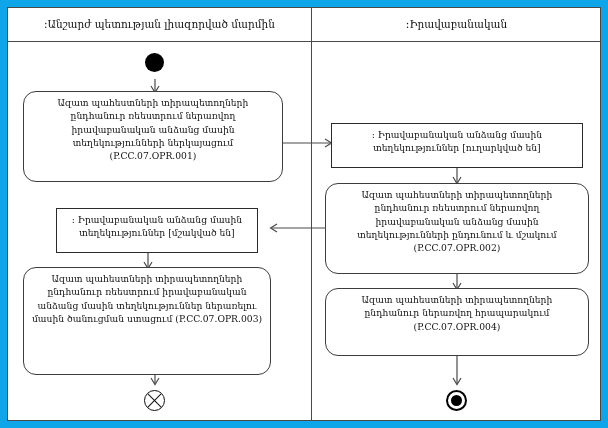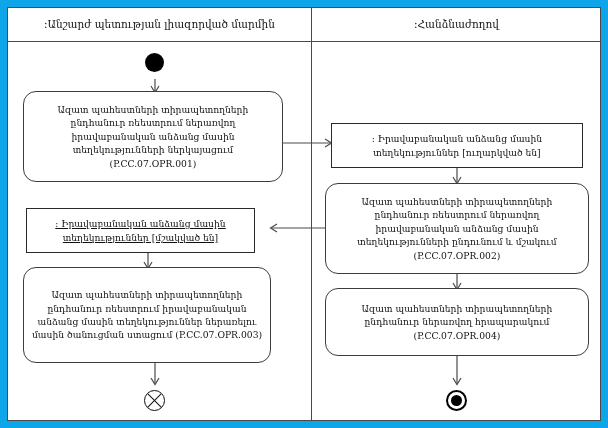--- a/index.html
+++ b/index.html
@@ -60,21 +60,20 @@
   .lane-title.left  { left: 8px;   width: 303px; }
   .lane-title.right { left: 312px; width: 289px; }
 
   
   .node {
     position: absolute;
     box-sizing: border-box;
     background: #ffffff;
     color: #111111;
     display: flex;
-    align-items: center;
     justify-content: center;
     text-align: center;
     font-size: 9.2px;
     line-height: 1.45;
     padding: 4px 7px;
   }
   .activity {
     border: 1px solid #3d3d3d;
     border-radius: 13px;
   }
@@ -160,21 +159,21 @@
 </head>
 <body>
 
 <div id="diagram">
 
   <div class="lane-frame"></div>
   <div class="lane-header-rule"></div>
   <div class="lane-divider"></div>
 
   <div class="lane-title left">:Անշարժ պետության լիազորված մարմին</div>
-  <div class="lane-title right">:Հանձնաժողով</div>
+  <div class="lane-title right">:Իրավաբանական</div>
 
   <svg class="edge-svg">
 
     <path class="edge-line" d="M155,79 L155,91"></path>
     <path class="edge-head" d="M151,86 L155,92.5 L159,86"></path>
 
     <path class="edge-line" d="M283,143 L330,143"></path>
     <path class="edge-head" d="M325,139 L331.5,143 L325,147"></path>
 
     <path class="edge-line" d="M457,168 L457,182"></path>
@@ -210,25 +209,25 @@
   </div>
 
   <div class="node signal" style="left:331px; top:123px; width:252px; height:45px;">
     <span class="node-text">: Իրավաբանական անձանց մասին տեղեկություններ [ուղարկված են]</span>
   </div>
 
   <div class="node activity" style="left:325px; top:183px; width:264px; height:91px;">
     <span class="node-text">Ազատ պահեստների տիրապետողների ընդհանուր ռեեստրում ներառվող  իրավաբանական անձանց մասին տեղեկությունների ընդունում և մշակում (P.CC.07.OPR.002)</span>
   </div>
 
-  <div class="node signal" style="left:26px; top:208px; width:229px; height:45px;text-decoration:underline;">
+  <div class="node signal" style="left:56px; top:208px; width:202px; height:45px;">
     <span class="node-text">: Իրավաբանական անձանց մասին տեղեկություններ [մշակված են]</span>
   </div>
 
-  <div class="node activity" style="left:23px; top:267px; width:248px; height:96px;">
+  <div class="node activity" style="left:23px; top:267px; width:248px; height:108px;">
     <span class="node-text">Ազատ պահեստների տիրապետողների ընդհանուր ռեեստրում իրավաբանական անձանց մասին տեղեկություններ ներառելու մասին ծանուցման ստացում (P.CC.07.OPR.003)</span>
   </div>
 
   <div class="node activity" style="left:325px; top:288px; width:264px; height:68px;">
     <span class="node-text">Ազատ պահեստների տիրապետողների ընդհանուր ներառվող հրապարակում (P.CC.07.OPR.004)</span>
   </div>
 
 </div>
 
 </body></html>

